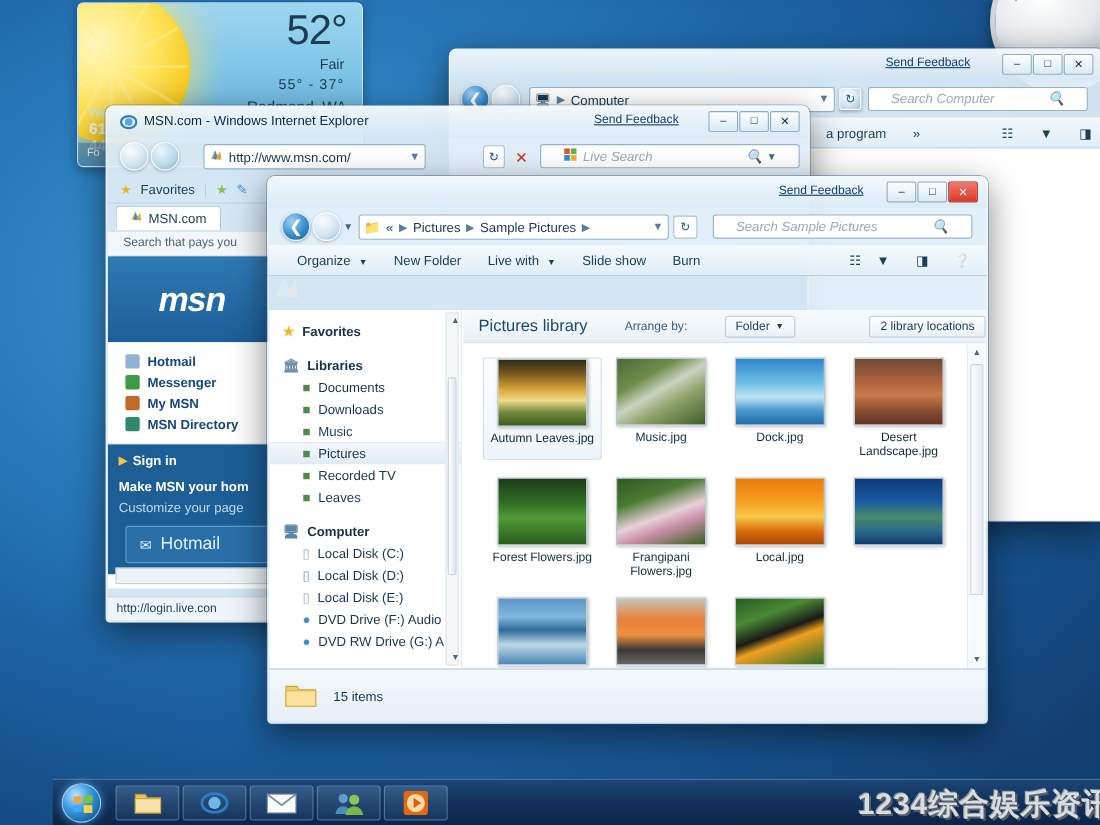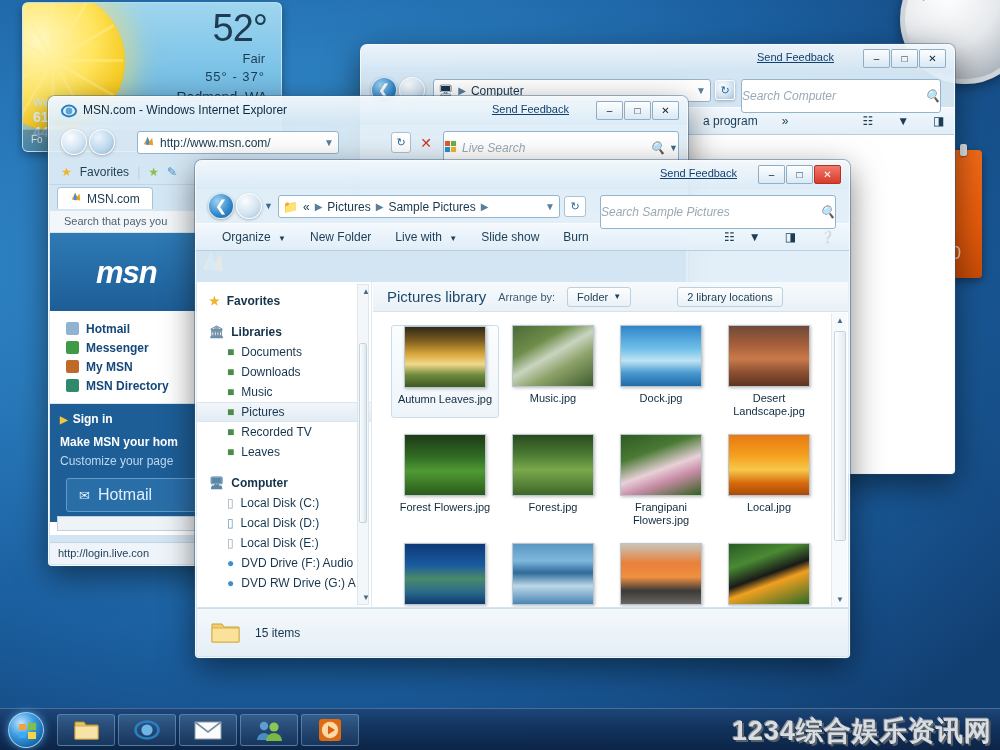--- a/index.html
+++ b/index.html
@@ -4,21 +4,21 @@
 <style>
   * { box-sizing: border-box; margin:0; padding:0; }
   html,body { width:1000px; height:750px; overflow:hidden; }
   body {
     font-family:"Liberation Sans", sans-serif;
     background:
       radial-gradient(ellipse 900px 600px at 30% 35%, #3f9ad6 0%, #2a7cbd 35%, #1b5fa0 65%, #123f72 100%),
       #123f72;
     position:relative;
   }
-  .abs { position:absolute; }
+  .abs { position:absolute;margin-left:48px; }
 
   
   #weather-gadget{
     left:22px; top:2px; width:260px; height:150px;
     background:linear-gradient(180deg,#9fd6ef 0%,#7cc3e8 45%,#63b0dd 100%);
     border-radius:6px;
     border:1px solid rgba(255,255,255,.55);
     box-shadow:0 3px 10px rgba(0,0,0,.35);
     overflow:hidden;
   }
@@ -76,22 +76,22 @@
   .navcircle{position:absolute;top:4px;width:26px;height:26px;border-radius:50%;
     background:radial-gradient(circle at 35% 30%,#fbfdff,#d3e4f2 55%,#9fc0d9 100%);
     border:1px solid rgba(255,255,255,.9);box-shadow:0 1px 3px rgba(0,0,0,.25);}
   .backarrow{position:absolute;top:4px;width:26px;height:26px;border-radius:50%;
     background:radial-gradient(circle at 35% 30%,#9fd2f5,#2f86c9 60%,#1a5f97 100%);
     border:1px solid rgba(255,255,255,.8);color:#fff;font-size:15px;
     display:flex;align-items:center;justify-content:center;box-shadow:0 1px 3px rgba(0,0,0,.3);}
   .addrbar{position:absolute;top:6px;height:23px;background:#fff;border:1px solid #91b5cf;border-radius:3px;
            display:flex;align-items:center;padding:0 4px;font-size:12px;color:#17384f;gap:5px;}
   .crumb-sep{color:#5a7e99;font-size:10px;}
-  .searchbox{position:absolute;top:6px;height:34px;background:#fff;border:1px solid #91b5cf;border-radius:3px;
-             display:flex;align-items:center;padding:0 0;font-size:12px;color:#9aa9b4;font-style:italic;justify-content:center;}
+  .searchbox{position:absolute;top:6px;height:22px;background:#fff;border:1px solid #91b5cf;border-radius:3px;
+             display:flex;align-items:center;padding:0 20px;font-size:12px;color:#9aa9b4;font-style:italic;justify-content:center;}
   .tbar{height:28px;display:flex;align-items:center;gap:0;font-size:12px;color:#1b3d55;
         background:linear-gradient(180deg,rgba(245,250,253,.9),rgba(225,239,249,.9));
         border-top:1px solid rgba(255,255,255,.8);border-bottom:1px solid #b9cfdf;padding-left:14px;}
   .tbtn{padding:4px 12px;border-radius:3px;white-space:nowrap;}
 
   
   #win-computer{left:360px; top:44px; width:595px; height:430px;}
   #computer-body{position:absolute;left:0;top:90px;right:0;bottom:0;background:#fff;}
   #computer-body .vline{position:absolute;left:205px;top:0;bottom:0;width:1px;background:#dfe8ef;}
   #cmp-note{position:absolute;left:330px;bottom:20px;font-size:12px;color:#28445c;}
@@ -127,21 +127,21 @@
   #exp-nav{position:absolute;left:0;top:0;bottom:0;width:175px;background:#fff;border-right:1px solid #e2eaf0;
            overflow:hidden;font-size:12px;color:#16364e;}
   .nav-group{display:flex;align-items:center;gap:7px;height:21px;padding-left:12px;font-weight:bold;color:#14334a;}
   .nav-item{display:flex;align-items:center;gap:7px;height:20px;padding-left:30px;}
   .nav-item.sel{background:linear-gradient(180deg,#f2f6fa,#e2ecf4);border-top:1px solid #dbe7f0;border-bottom:1px solid #dbe7f0;}
   .nav-sp{height:10px;}
   #nav-scroll{position:absolute;right:2px;top:2px;bottom:2px;width:12px;background:#f4f7fa;border:1px solid #dde6ed;}
   #nav-thumb{position:absolute;left:1px;top:58px;width:8px;height:180px;background:linear-gradient(90deg,#fdfefe,#dce7ef);border:1px solid #c6d4df;border-radius:2px;}
   #exp-content{position:absolute;left:176px;top:0;right:0;bottom:0;}
   #lib-header{height:30px;display:flex;align-items:center;gap:12px;padding-left:14px;
-    background:linear-gradient(180deg,#f7fafc,#e9f1f7);border-bottom:1px solid #d7e3ec;}
+    background:linear-gradient(180deg,#f7fafc,#e9f1f7);border-bottom:1px solid #d7e3ec;justify-content:space-between;}
   #lib-title{font-size:15px;color:#1b4a6b;}
   .lib-lbl{font-size:11px;color:#3d5c73;}
   .lib-btn{font-size:11px;color:#1b3d55;border:1px solid #bcd0de;background:linear-gradient(180deg,#fdfefe,#e9f1f7);
            border-radius:3px;padding:3px 9px;display:flex;align-items:center;gap:5px;}
   #grid{position:absolute;left:0;top:31px;right:16px;bottom:0;padding:12px 0 0 18px;
         display:flex;flex-wrap:wrap;align-content:flex-start;overflow:hidden;}
   .cell{width:108px;margin:0 0 16px 0;display:flex;flex-direction:column;align-items:center;}
   .cell.sel{background:linear-gradient(180deg,#fbfdfe,#eef5fa);border:1px solid #cbdceb;border-radius:3px;}
   .thumb{width:82px;height:62px;border:1px solid #b9c6d0;box-shadow:1px 1px 3px rgba(0,0,0,.25);background:#ccc;overflow:hidden;}
   .cap{font-size:11px;color:#102a3d;text-align:center;line-height:13px;margin-top:5px;width:104px;}
@@ -502,24 +502,20 @@
           </div>
           <div class="cell">
             <div class="thumb" style="background: linear-gradient(rgb(110, 74, 58) 0%, rgb(165, 94, 58) 30%, rgb(201, 122, 74) 55%, rgb(138, 78, 48) 78%, rgb(94, 52, 34) 100%);"></div>
             <div class="cap">Desert Landscape.jpg</div>
           </div>
           <div class="cell">
             <div class="thumb" style="background: linear-gradient(rgb(30, 58, 24) 0%, rgb(47, 106, 34) 35%, rgb(79, 154, 52) 60%, rgb(42, 90, 28) 100%);"></div>
             <div class="cap">Forest Flowers.jpg</div>
           </div>
           <div class="cell">
-            <div class="thumb" style="background: linear-gradient(rgb(42, 74, 32) 0%, rgb(74, 122, 50) 32%, rgb(122, 168, 76) 58%, rgb(62, 102, 40) 100%);"></div>
-            <div class="cap">Forest.jpg</div>
-          </div>
-          <div class="cell">
             <div class="thumb" style="background: linear-gradient(160deg, rgb(46, 90, 36) 0%, rgb(74, 122, 52) 30%, rgb(232, 208, 216) 55%, rgb(201, 142, 168) 70%, rgb(53, 96, 31) 100%);"></div>
             <div class="cap">Frangipani Flowers.jpg</div>
           </div>
           <div class="cell">
             <div class="thumb" style="background: linear-gradient(rgb(232, 122, 16) 0%, rgb(245, 160, 32) 35%, rgb(247, 200, 74) 58%, rgb(216, 106, 12) 80%, rgb(168, 74, 8) 100%);"></div>
             <div class="cap">Local.jpg</div>
           </div>
           <div class="cell">
             <div class="thumb" style="background: linear-gradient(rgb(13, 58, 120) 0%, rgb(26, 90, 160) 35%, rgb(74, 138, 106) 58%, rgb(42, 106, 138) 80%, rgb(14, 58, 110) 100%);"></div>
           </div>

